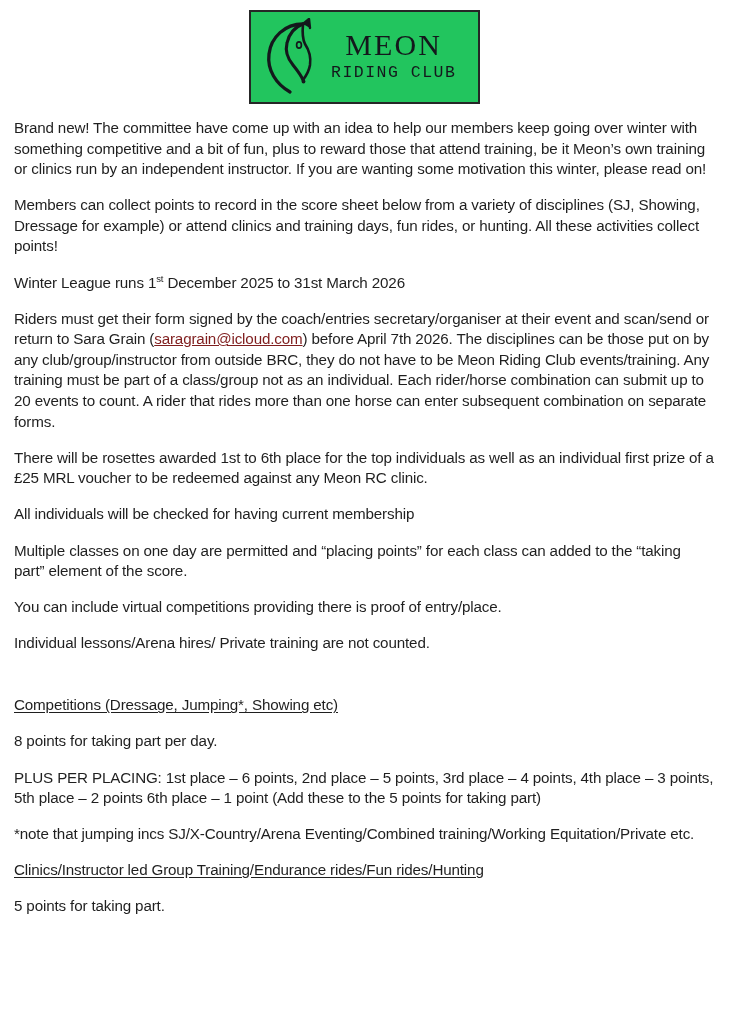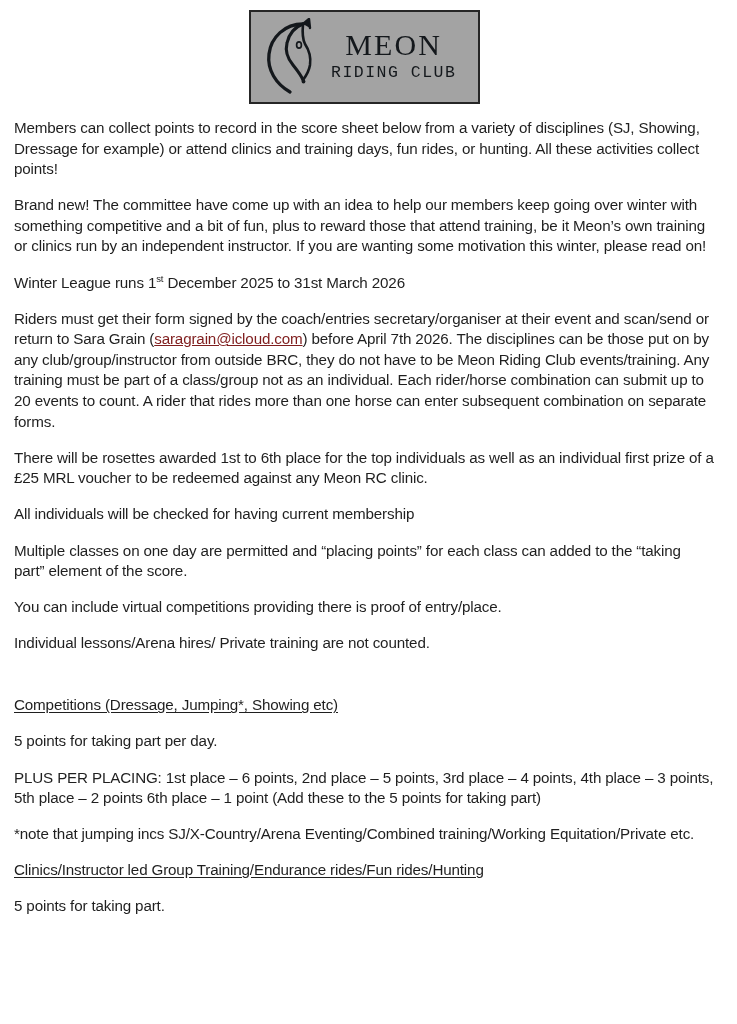--- a/index.html
+++ b/index.html
@@ -23,21 +23,21 @@
 
   
   .logo-wrap {
     position: absolute;
     left: 249px;
     top: 10px;
     width: 231px;
     height: 94px;
     border: 2px solid #262626;
     box-sizing: border-box;
-    background: #a3a3a3;
+    background: #22c55e;
     display: flex;
     align-items: center;
     justify-content: flex-start;
   }
   .logo-mark {
     width: 62px;
     height: 78px;
     margin-left: 12px;
     flex: 0 0 auto;
   }
@@ -118,44 +118,44 @@
     </svg>
     <div class="logo-text">
       <div class="logo-title">MEON</div>
       <div class="logo-sub">RIDING CLUB</div>
     </div>
   </div>
 
   <div class="doc">
 
 
+    <p class="para">Brand new! The committee have come up with an idea to help our members keep going over winter with something competitive and a bit of fun, plus to reward those that attend training, be it Meon’s own training or clinics run by an independent instructor. If you are wanting some motivation this winter, please read on!</p>
+
     <p class="para">Members can collect points to record in the score sheet below from a variety of disciplines (SJ, Showing, Dressage for example) or attend clinics and training days, fun rides, or hunting. All these activities collect points!</p>
-
-    <p class="para">Brand new! The committee have come up with an idea to help our members keep going over winter with something competitive and a bit of fun, plus to reward those that attend training, be it Meon’s own training or clinics run by an independent instructor. If you are wanting some motivation this winter, please read on!</p>
 
     <p class="para"><span>Winter League runs 1</span><sup>st</sup><span> December 2025 to 31st March 2026</span></p>
 
     <p class="para"><span>Riders must get their form signed by the coach/entries secretary/organiser at their event and scan/send or return to Sara Grain (</span><a class="link" href="#">saragrain@icloud.com</a><span>) before April 7th 2026. The disciplines can be those put on by any club/group/instructor from outside BRC, they do not have to be Meon Riding Club events/training. Any training must be part of a class/group not as an individual. Each rider/horse combination can submit up to 20 events to count. A rider that rides more than one horse can enter subsequent combination on separate forms.</span></p>
 
     <p class="para">There will be rosettes awarded 1st to 6th place for the top individuals as well as an individual first prize of a £25 MRL voucher to be redeemed against any Meon RC clinic.</p>
 
     <p class="para">All individuals will be checked for having current membership</p>
 
     <p class="para">Multiple classes on one day are permitted and “placing points” for each class can added to the “taking part” element of the score.</p>
 
 
     <p class="para">You can include virtual competitions providing there is proof of entry/place.</p>
 
     <p class="para">Individual lessons/Arena hires/ Private training are not counted.</p>
 
     <div class="spacer-lg"></div>
 
     <p class="para hd">Competitions (Dressage, Jumping*, Showing etc)</p>
 
-    <p class="para">5 points for taking part per day.</p>
+    <p class="para">8 points for taking part per day.</p>
 
     <p class="para">PLUS PER PLACING: 1st place – 6 points, 2nd place – 5 points, 3rd place – 4 points, 4th place – 3 points, 5th place – 2 points 6th place – 1 point      (Add these to the 5 points for taking part)</p>
 
     <p class="para">*note that jumping incs SJ/X-Country/Arena Eventing/Combined training/Working Equitation/Private etc.</p>
 
     <p class="para hd">Clinics/Instructor led Group Training/Endurance rides/Fun rides/Hunting</p>
 
     <p class="para">5 points for taking part.</p>
 
     <div class="spacer-md"></div>

